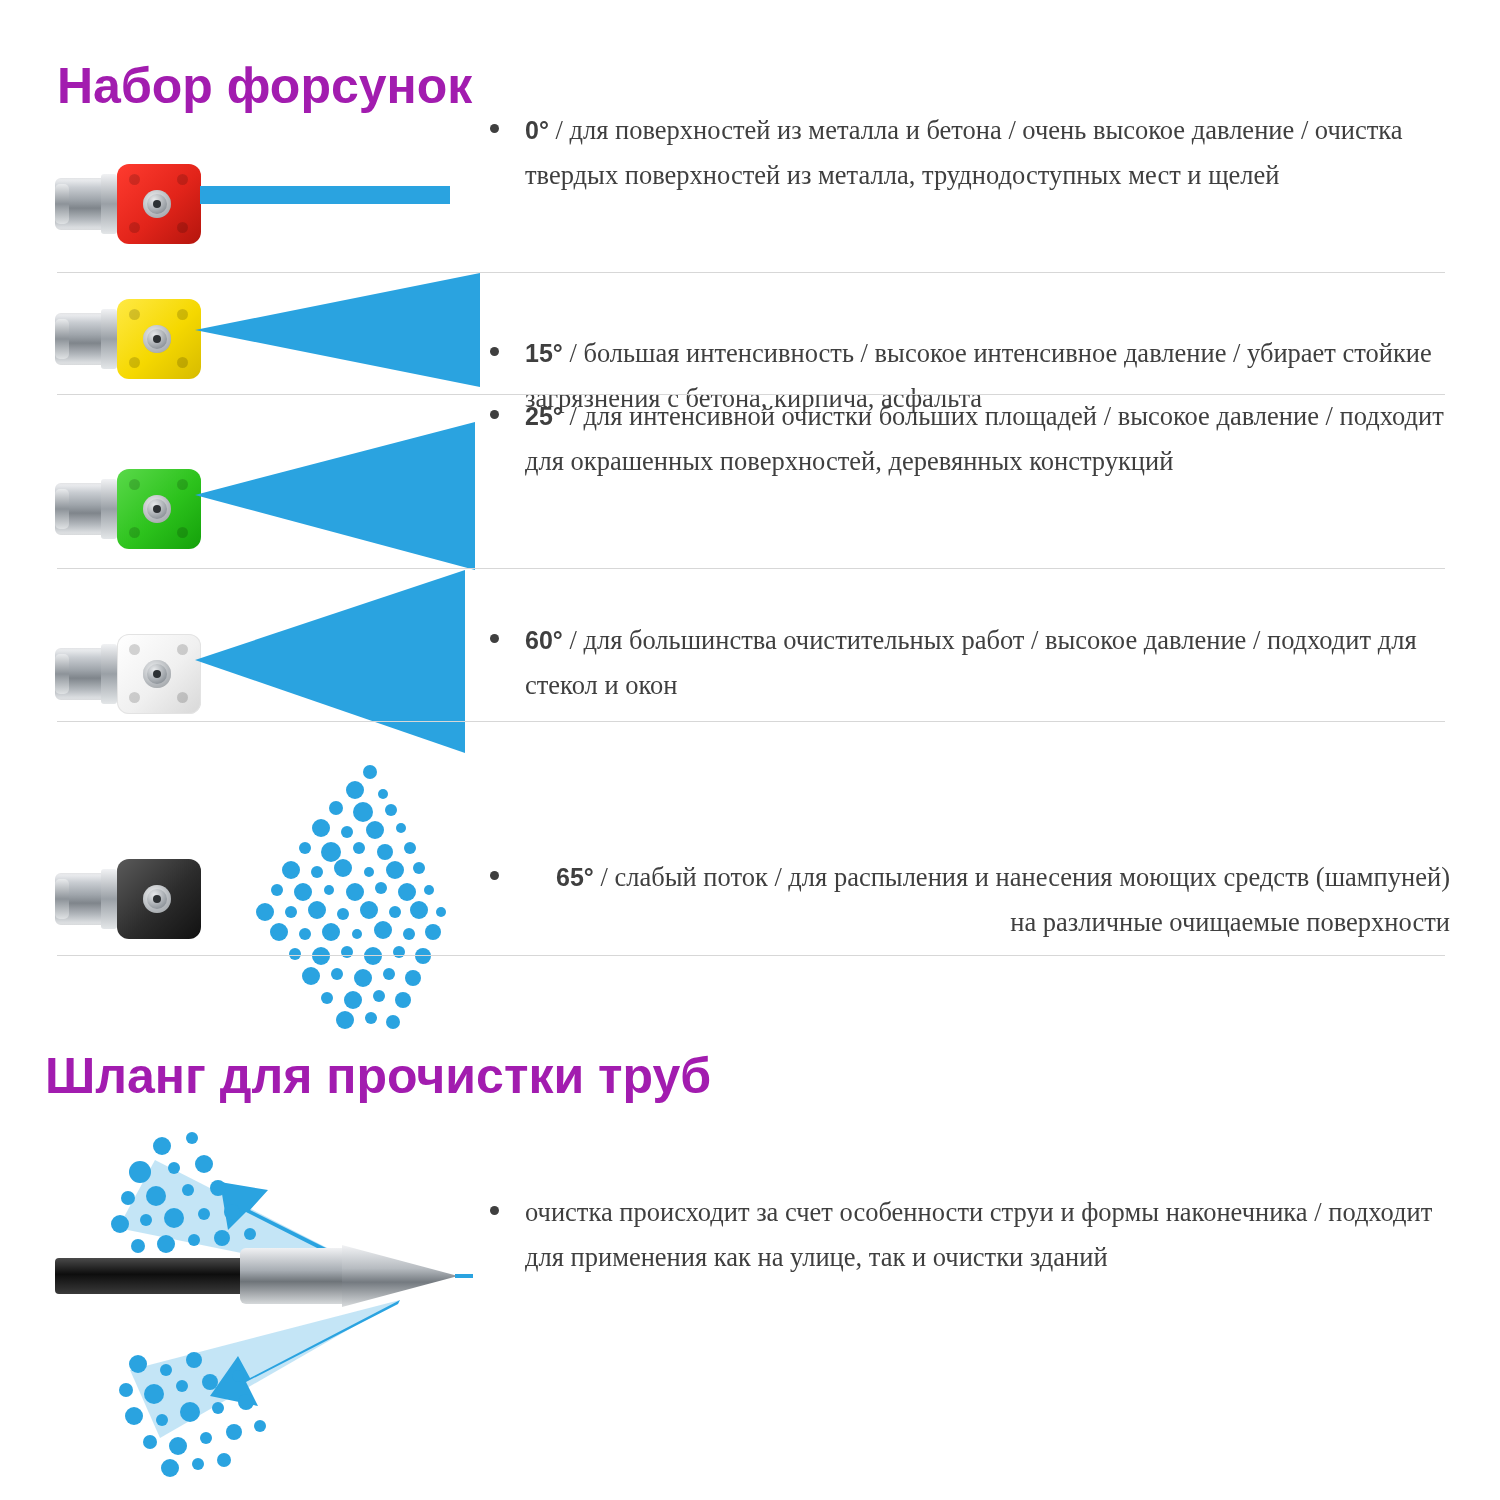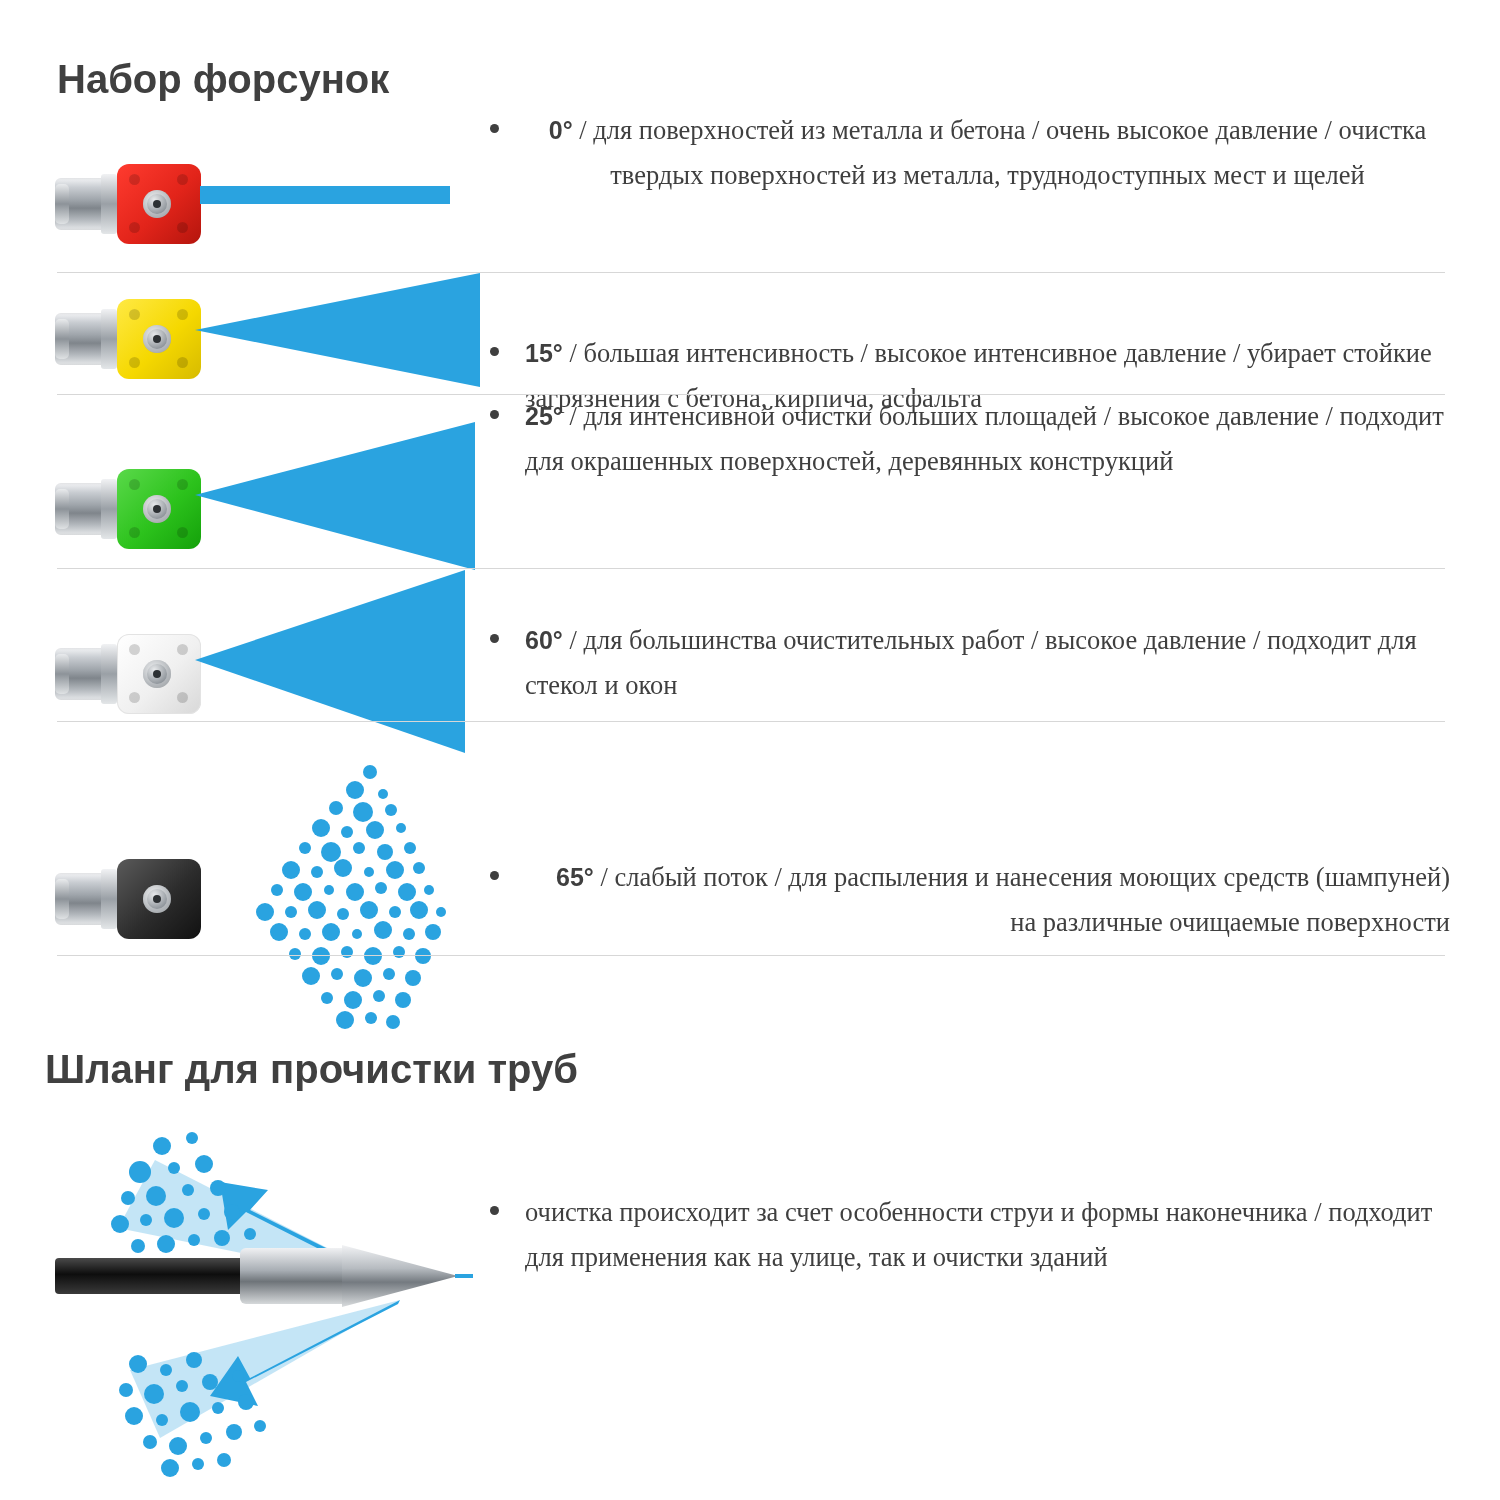--- a/index.html
+++ b/index.html
@@ -13,22 +13,22 @@
     position: relative;
     font-family: "Liberation Sans", sans-serif;
     color: #3a3a3a;
     overflow: hidden;
   }
 
   .section-title {
     position: absolute;
     font-family: "Liberation Sans", sans-serif;
     font-weight: bold;
-    font-size: 40px;
-    color: #404040;
+    font-size: 50px;
+    color: #a21caf;
     letter-spacing: 0px;
     white-space: nowrap;
   }
   #title-nozzles { left: 57px; top: 57px; }
   #title-hose { left: 45px; top: 1047px; }
 
   
   .row-text {
     position: absolute;
     left: 490px;
@@ -188,21 +188,21 @@
   <div class="cap red">
     <div class="ring"></div>
     <div class="hole" style="left:12px; top:10px;"></div>
     <div class="hole" style="left:12px; top:58px;"></div>
     <div class="hole" style="left:60px; top:10px;"></div>
     <div class="hole" style="left:60px; top:58px;"></div>
   </div>
 </div>
 <div class="spray jet0"></div>
 
-<div class="row-text" style="top:108px;text-align:center;">
+<div class="row-text" style="top:108px;">
   <span class="bullet"></span>
   <span class="txt">
     <span class="deg">0°</span>
     <span>/ для поверхностей из металла и бетона / очень высокое давление / очистка твердых поверхностей из металла, труднодоступных мест и щелей</span>
   </span>
 </div>
 <div class="divider" style="top:272px;"></div>
 
 <div class="nozzle" style="left:55px; top:285px;">
   <div class="qc"></div>

